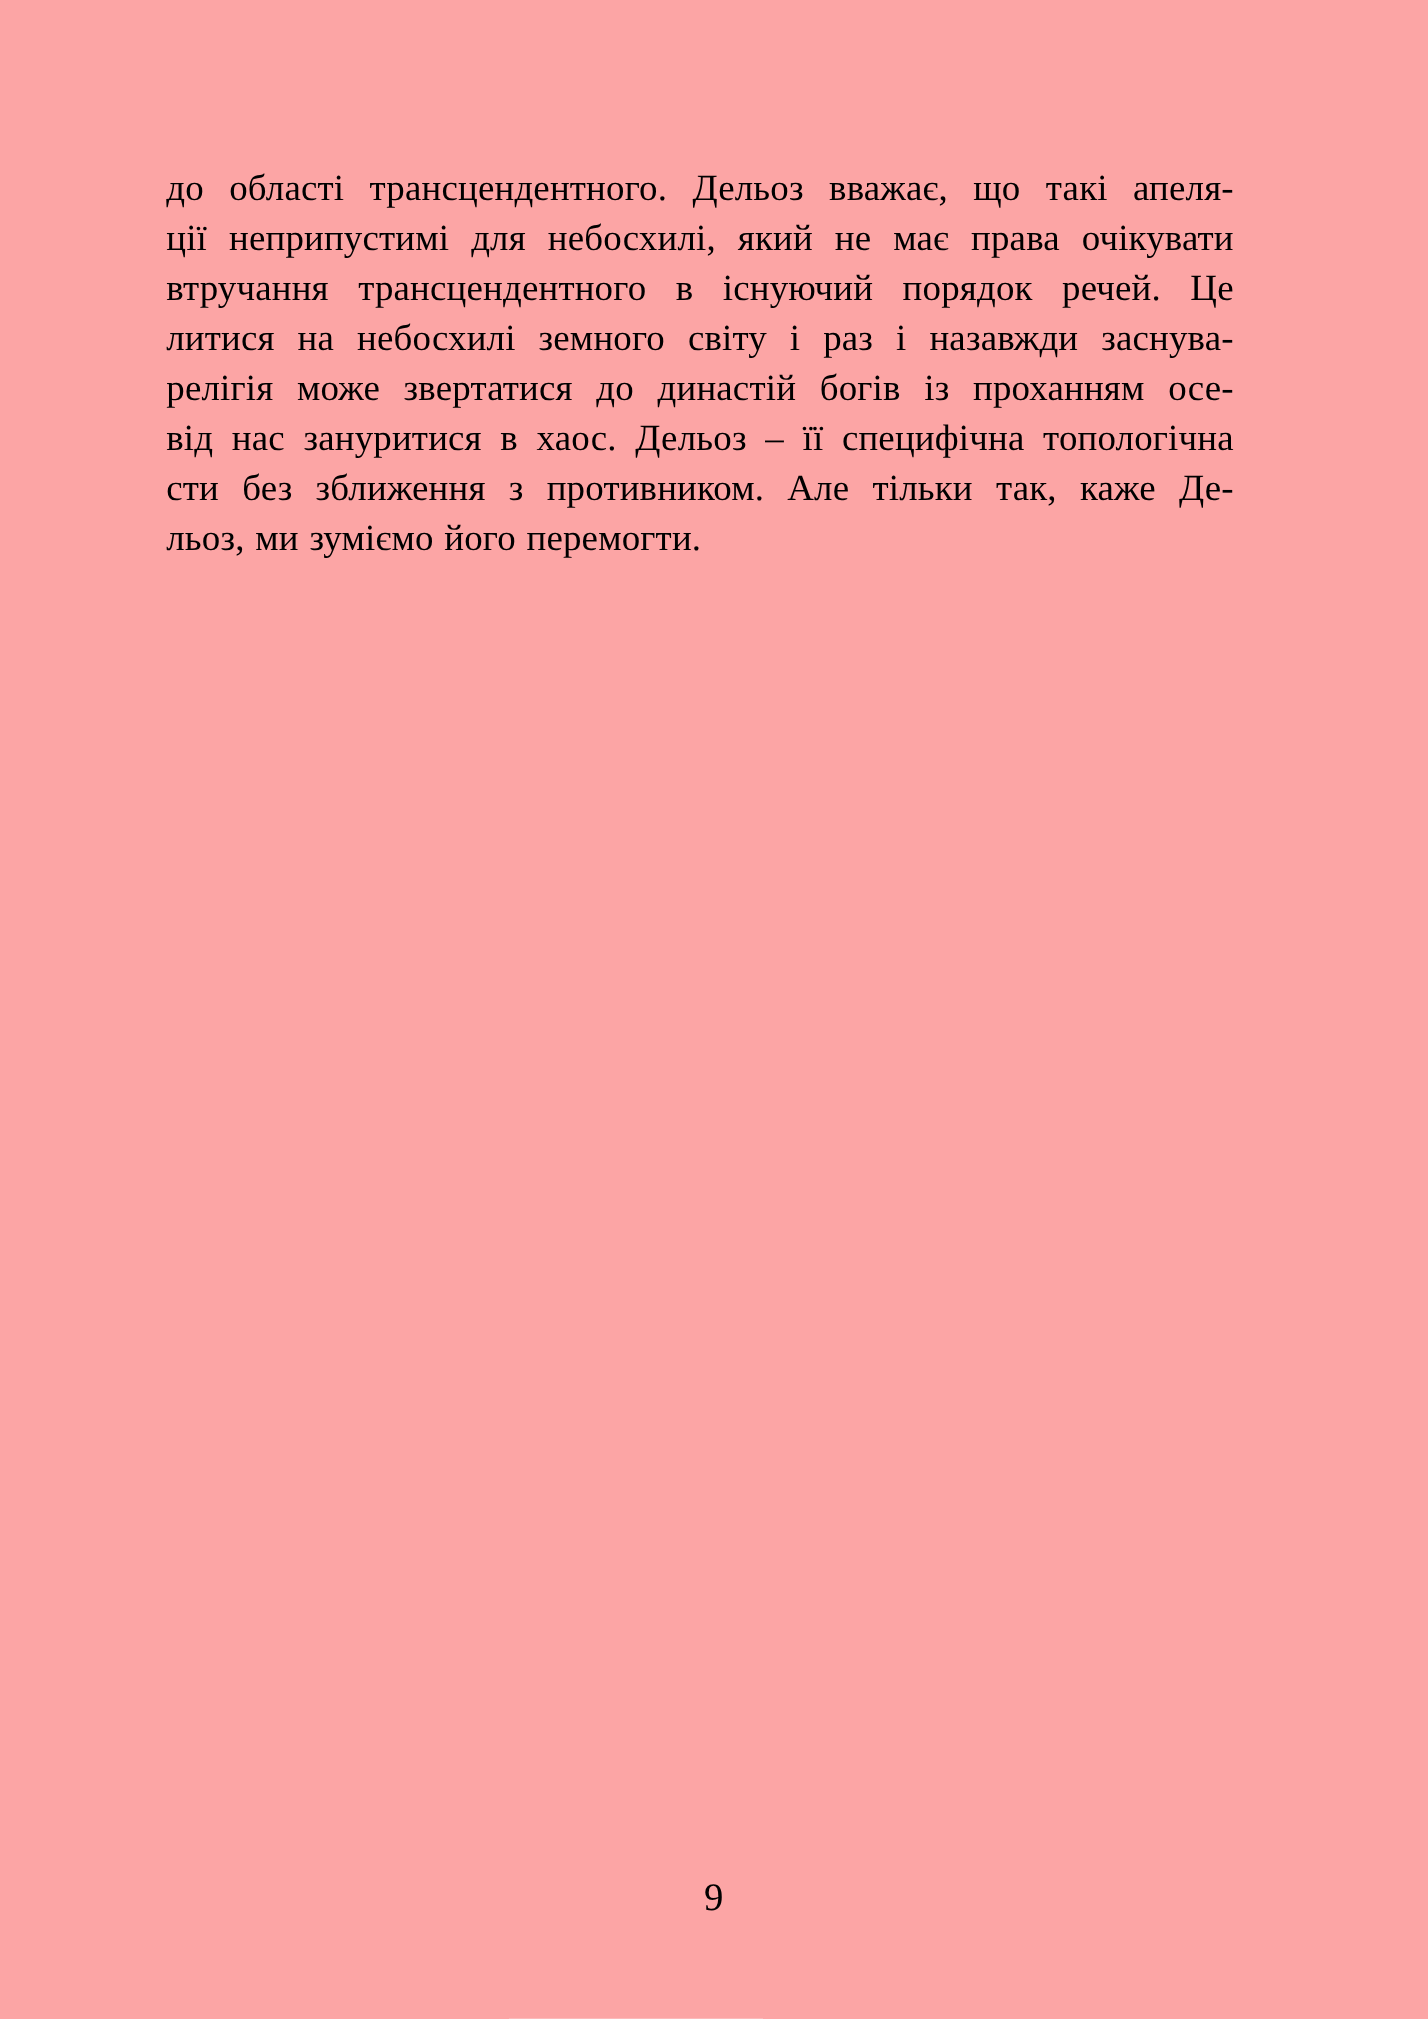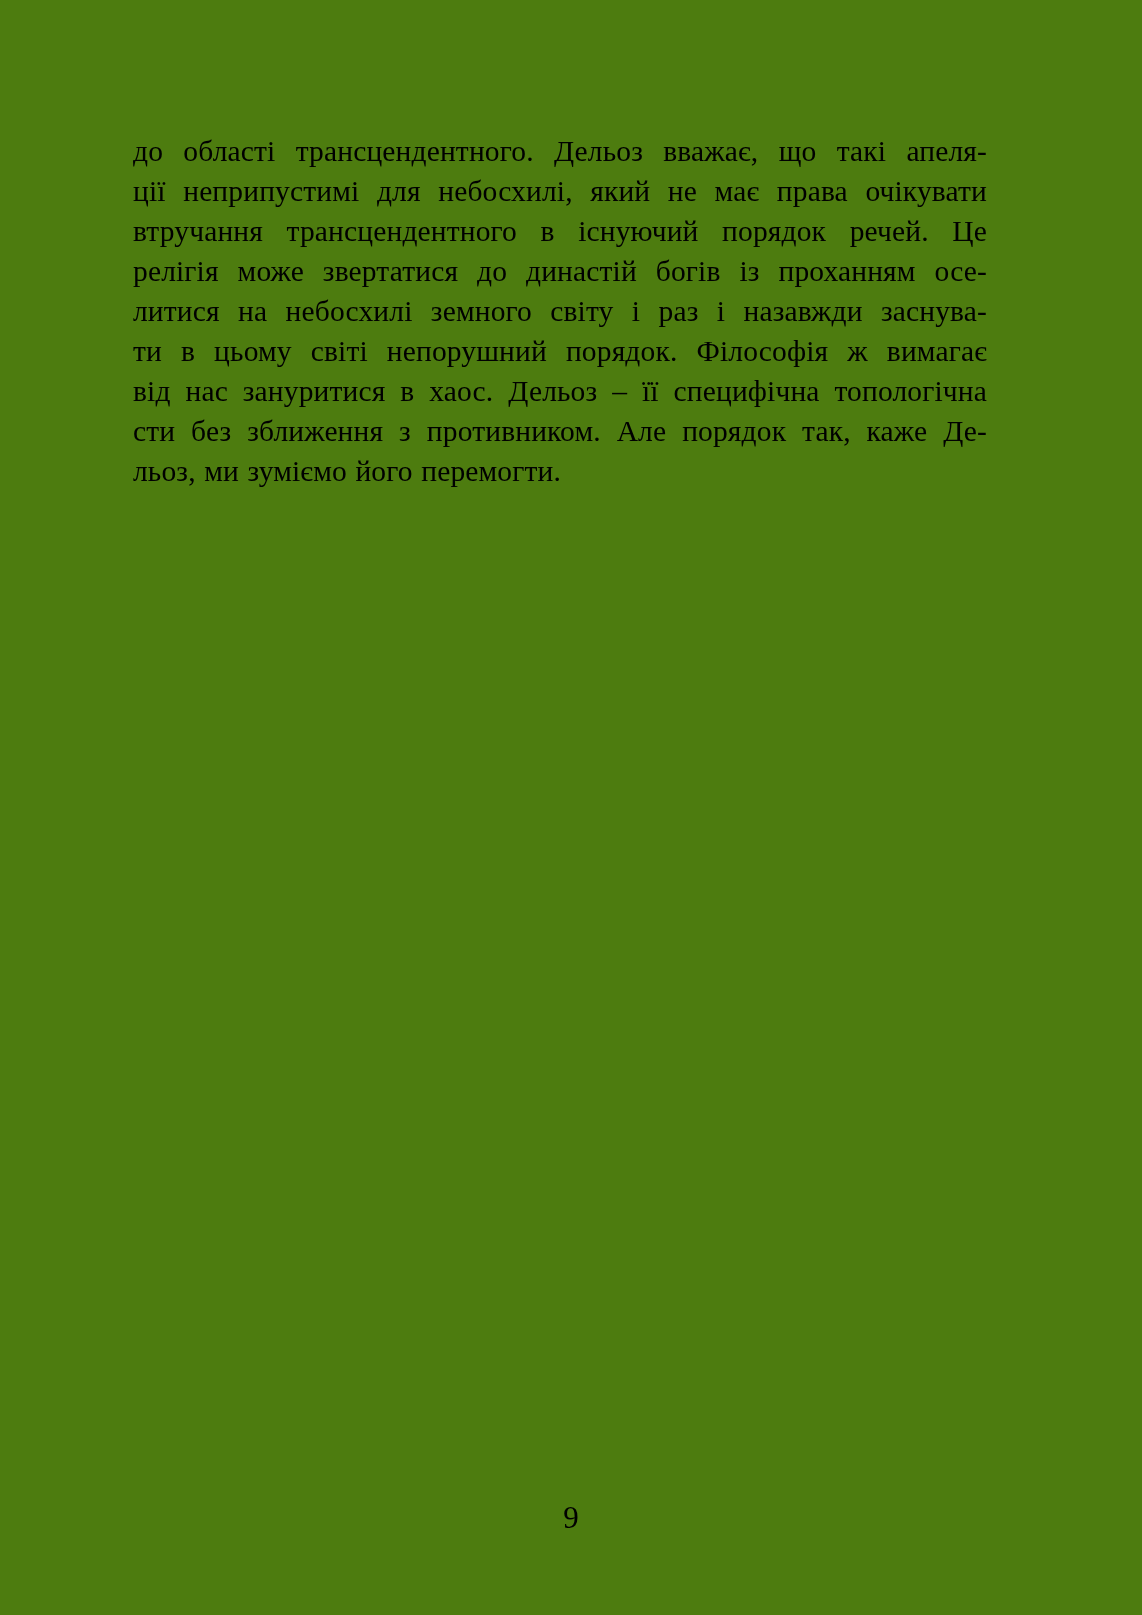--- a/index.html
+++ b/index.html
@@ -10,21 +10,21 @@
   }
   body {
     font-family: "Liberation Serif", serif;
     color: #000000;
     position: relative;
     overflow: hidden;
   }
   .page {
     position: absolute;
     inset: 0;
-    background: #4d7c0f;
+    background: #fca5a5;
   }
   .text-block {
     position: absolute;
     left: 133px;
     top: 131px;
     width: 854px;
   }
   .line {
     font-size: 29.5px;
     line-height: 40px;
@@ -50,23 +50,22 @@
 </style>
 </head>
 <body>
 
 <div class="page">
 
   <div class="text-block">
     <div class="line">до області трансцендентного. Дельоз вважає, що такі апеля-</div>
     <div class="line">ції неприпустимі для небосхилі, який не має права очікувати</div>
     <div class="line">втручання трансцендентного в існуючий порядок речей. Це</div>
+    <div class="line">литися на небосхилі земного світу і раз і назавжди заснува-</div>
     <div class="line">релігія може звертатися до династій богів із проханням осе-</div>
-    <div class="line">литися на небосхилі земного світу і раз і назавжди заснува-</div>
-    <div class="line">ти в цьому світі непорушний порядок. Філософія ж вимагає</div>
     <div class="line">від нас зануритися в хаос. Дельоз – її специфічна топологічна</div>
-    <div class="line">сти без зближення з противником. Але порядок так, каже Де-</div>
+    <div class="line">сти без зближення з противником. Але тільки так, каже Де-</div>
     <div class="line last">льоз, ми зуміємо його перемогти.</div>
   </div>
 
   <div class="page-number">9</div>
 
 </div>
 
 </body></html>

